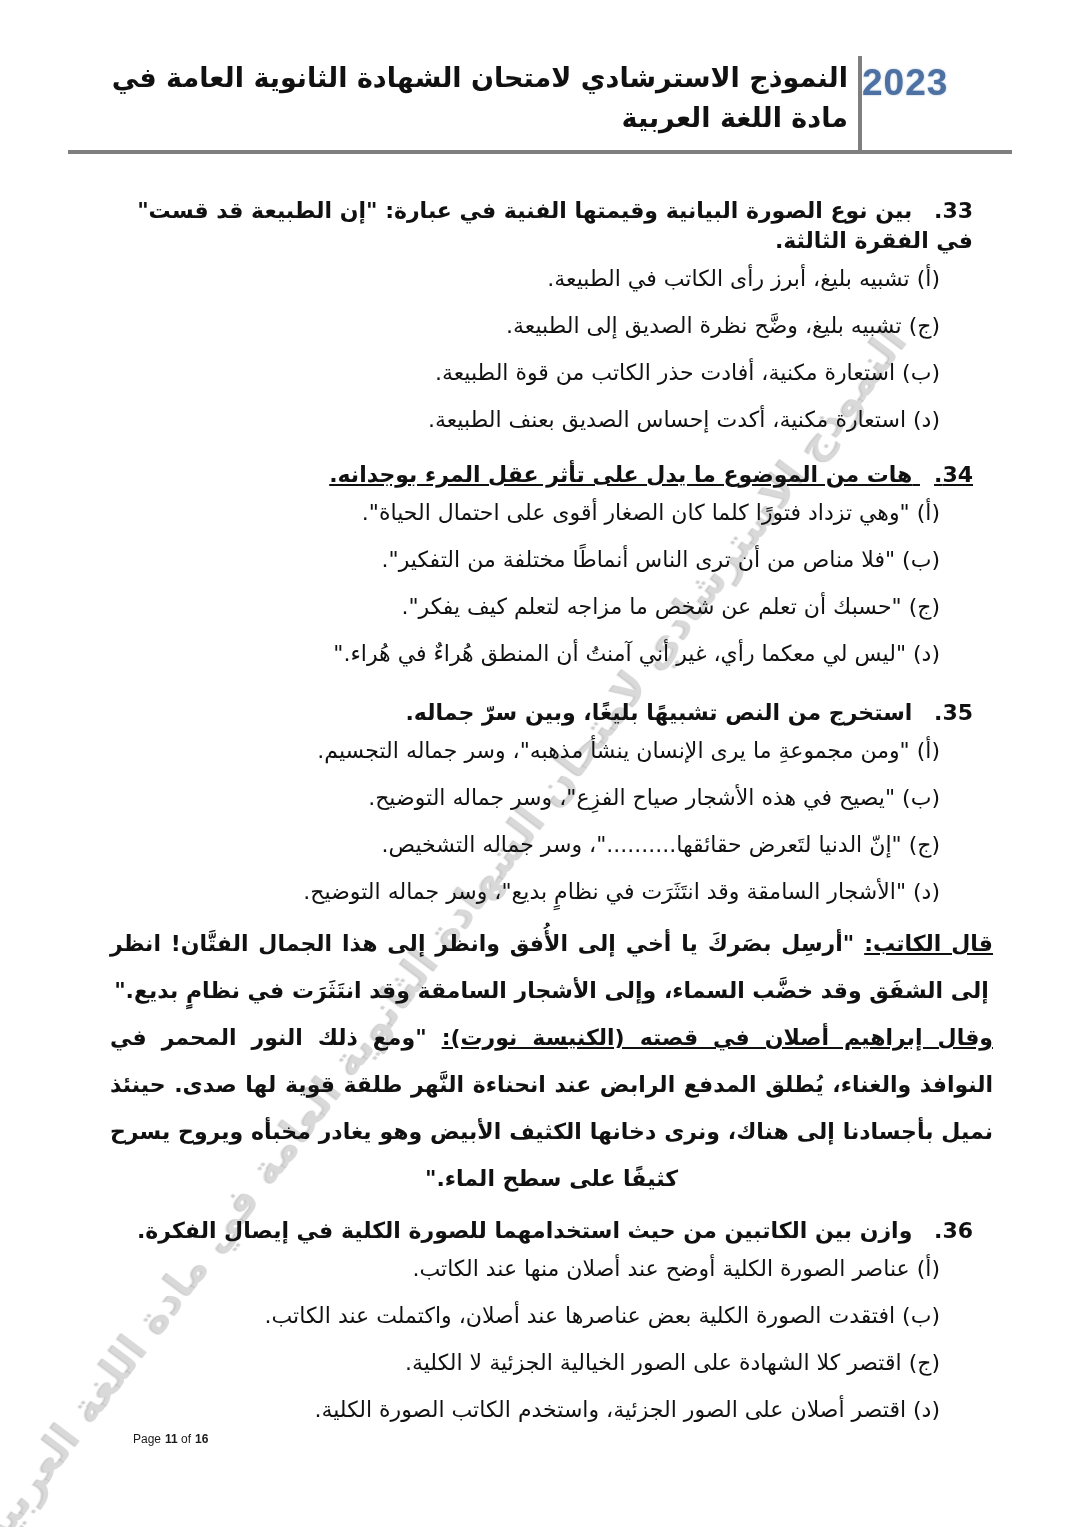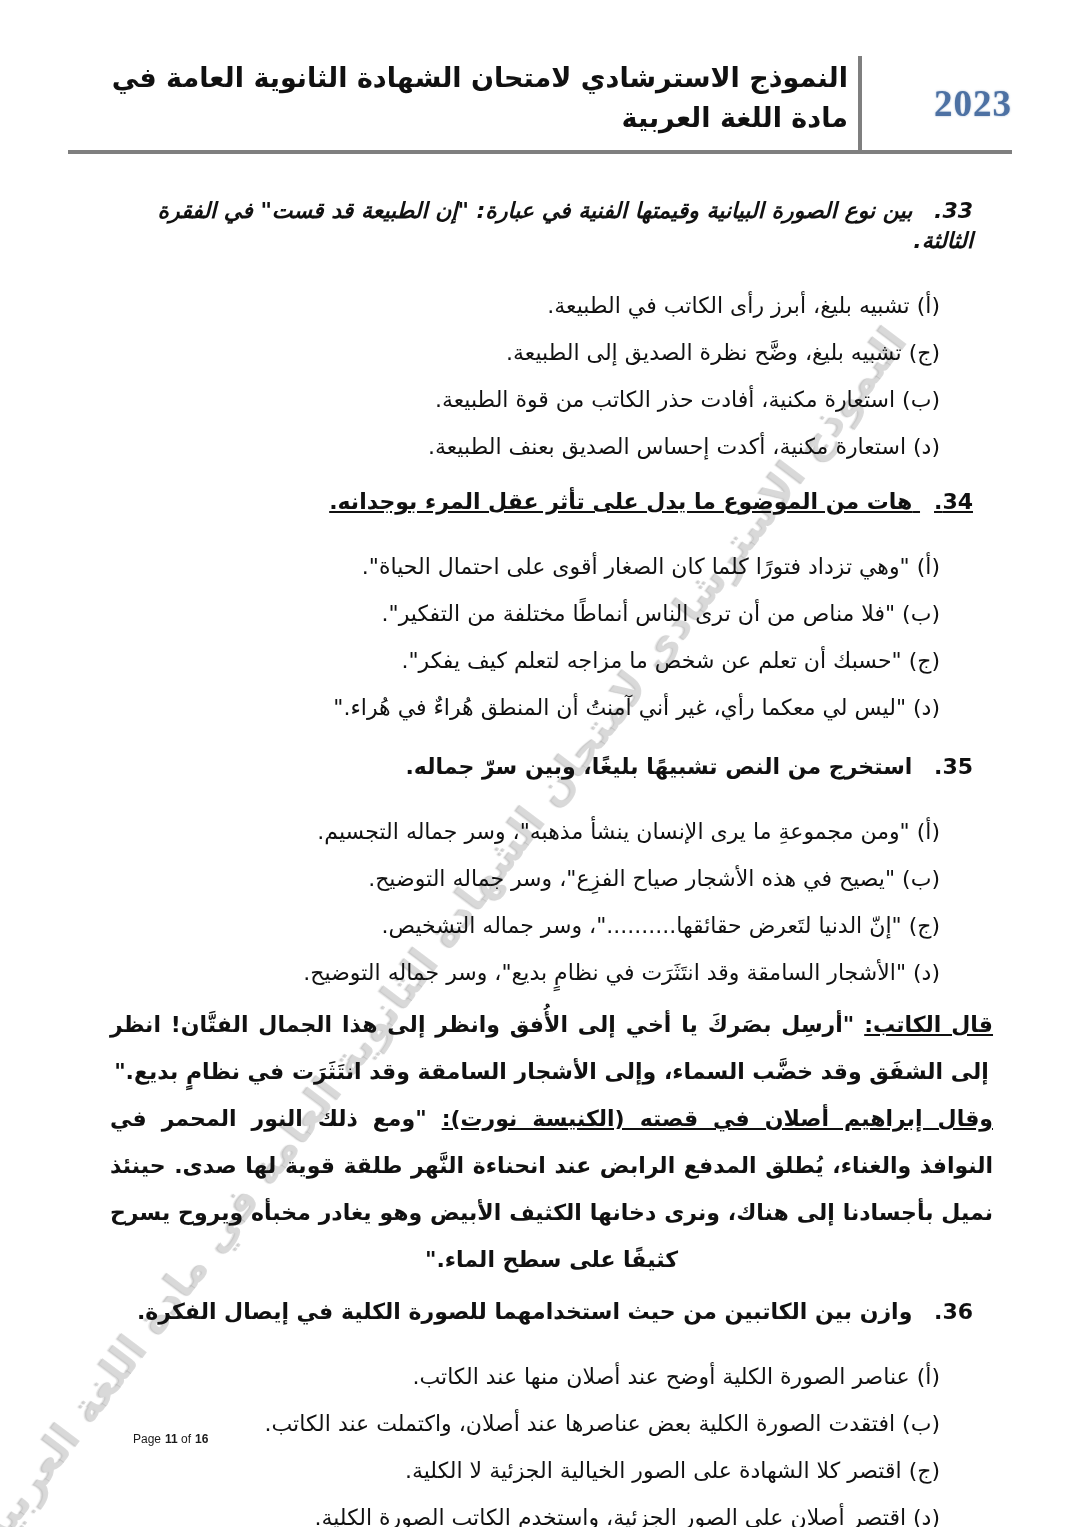--- a/index.html
+++ b/index.html
@@ -42,57 +42,56 @@
     line-height:40px;
     padding:2px 10px 12px 4px;
   }
   .header-divider{
     flex:0 0 4px;
     background:#7f7f7f;
   }
   .header-year{
     flex:0 0 150px;
     direction:ltr;
-    text-align:right;
-    font-family:Liberation Serif, serif;
+    text-align:left;
+    font-family:Liberation Sans, sans-serif;
     font-weight:bold;
     font-size:37px;
     letter-spacing:1px;
     padding-top:6px;
     color:#4d71a3;
     text-shadow:0 0 2px rgba(77,113,163,0.55);
-    margin-top:20px;
   }
   .header-rule{
     position:relative;z-index:1;
     margin:0 68px;
     height:4px;
     background:#7f7f7f;
   }
   
   .content{
     position:relative;z-index:1;
     margin:42px 107px 0 110px;
     font-size:22px;
   }
   .q-title{
     font-weight:bold;
     line-height:30px;
   }
   .qnum{margin-left:14px;}
-  .q33{margin-top:0;font-style:italic;}
+  .q33{margin-top:0;}
   .q34{margin-top:26px;text-decoration:underline;}
   .q35{margin-top:30px;}
   .q36{margin-top:14px;}
   .option{
     margin:18px 33px 0 0;
     line-height:29px;
     font-size:22px;
   }
-  .option.first{margin-top:35px;}
+  .option.first{margin-top:8px;}
   .passages{margin:14px -20px 0 0;}
   .passage{
     margin:0;
     font-weight:bold;
     font-size:22px;
     line-height:47px;
     text-align:justify;
     text-align-last:center;
   }
   .passage-lead{

